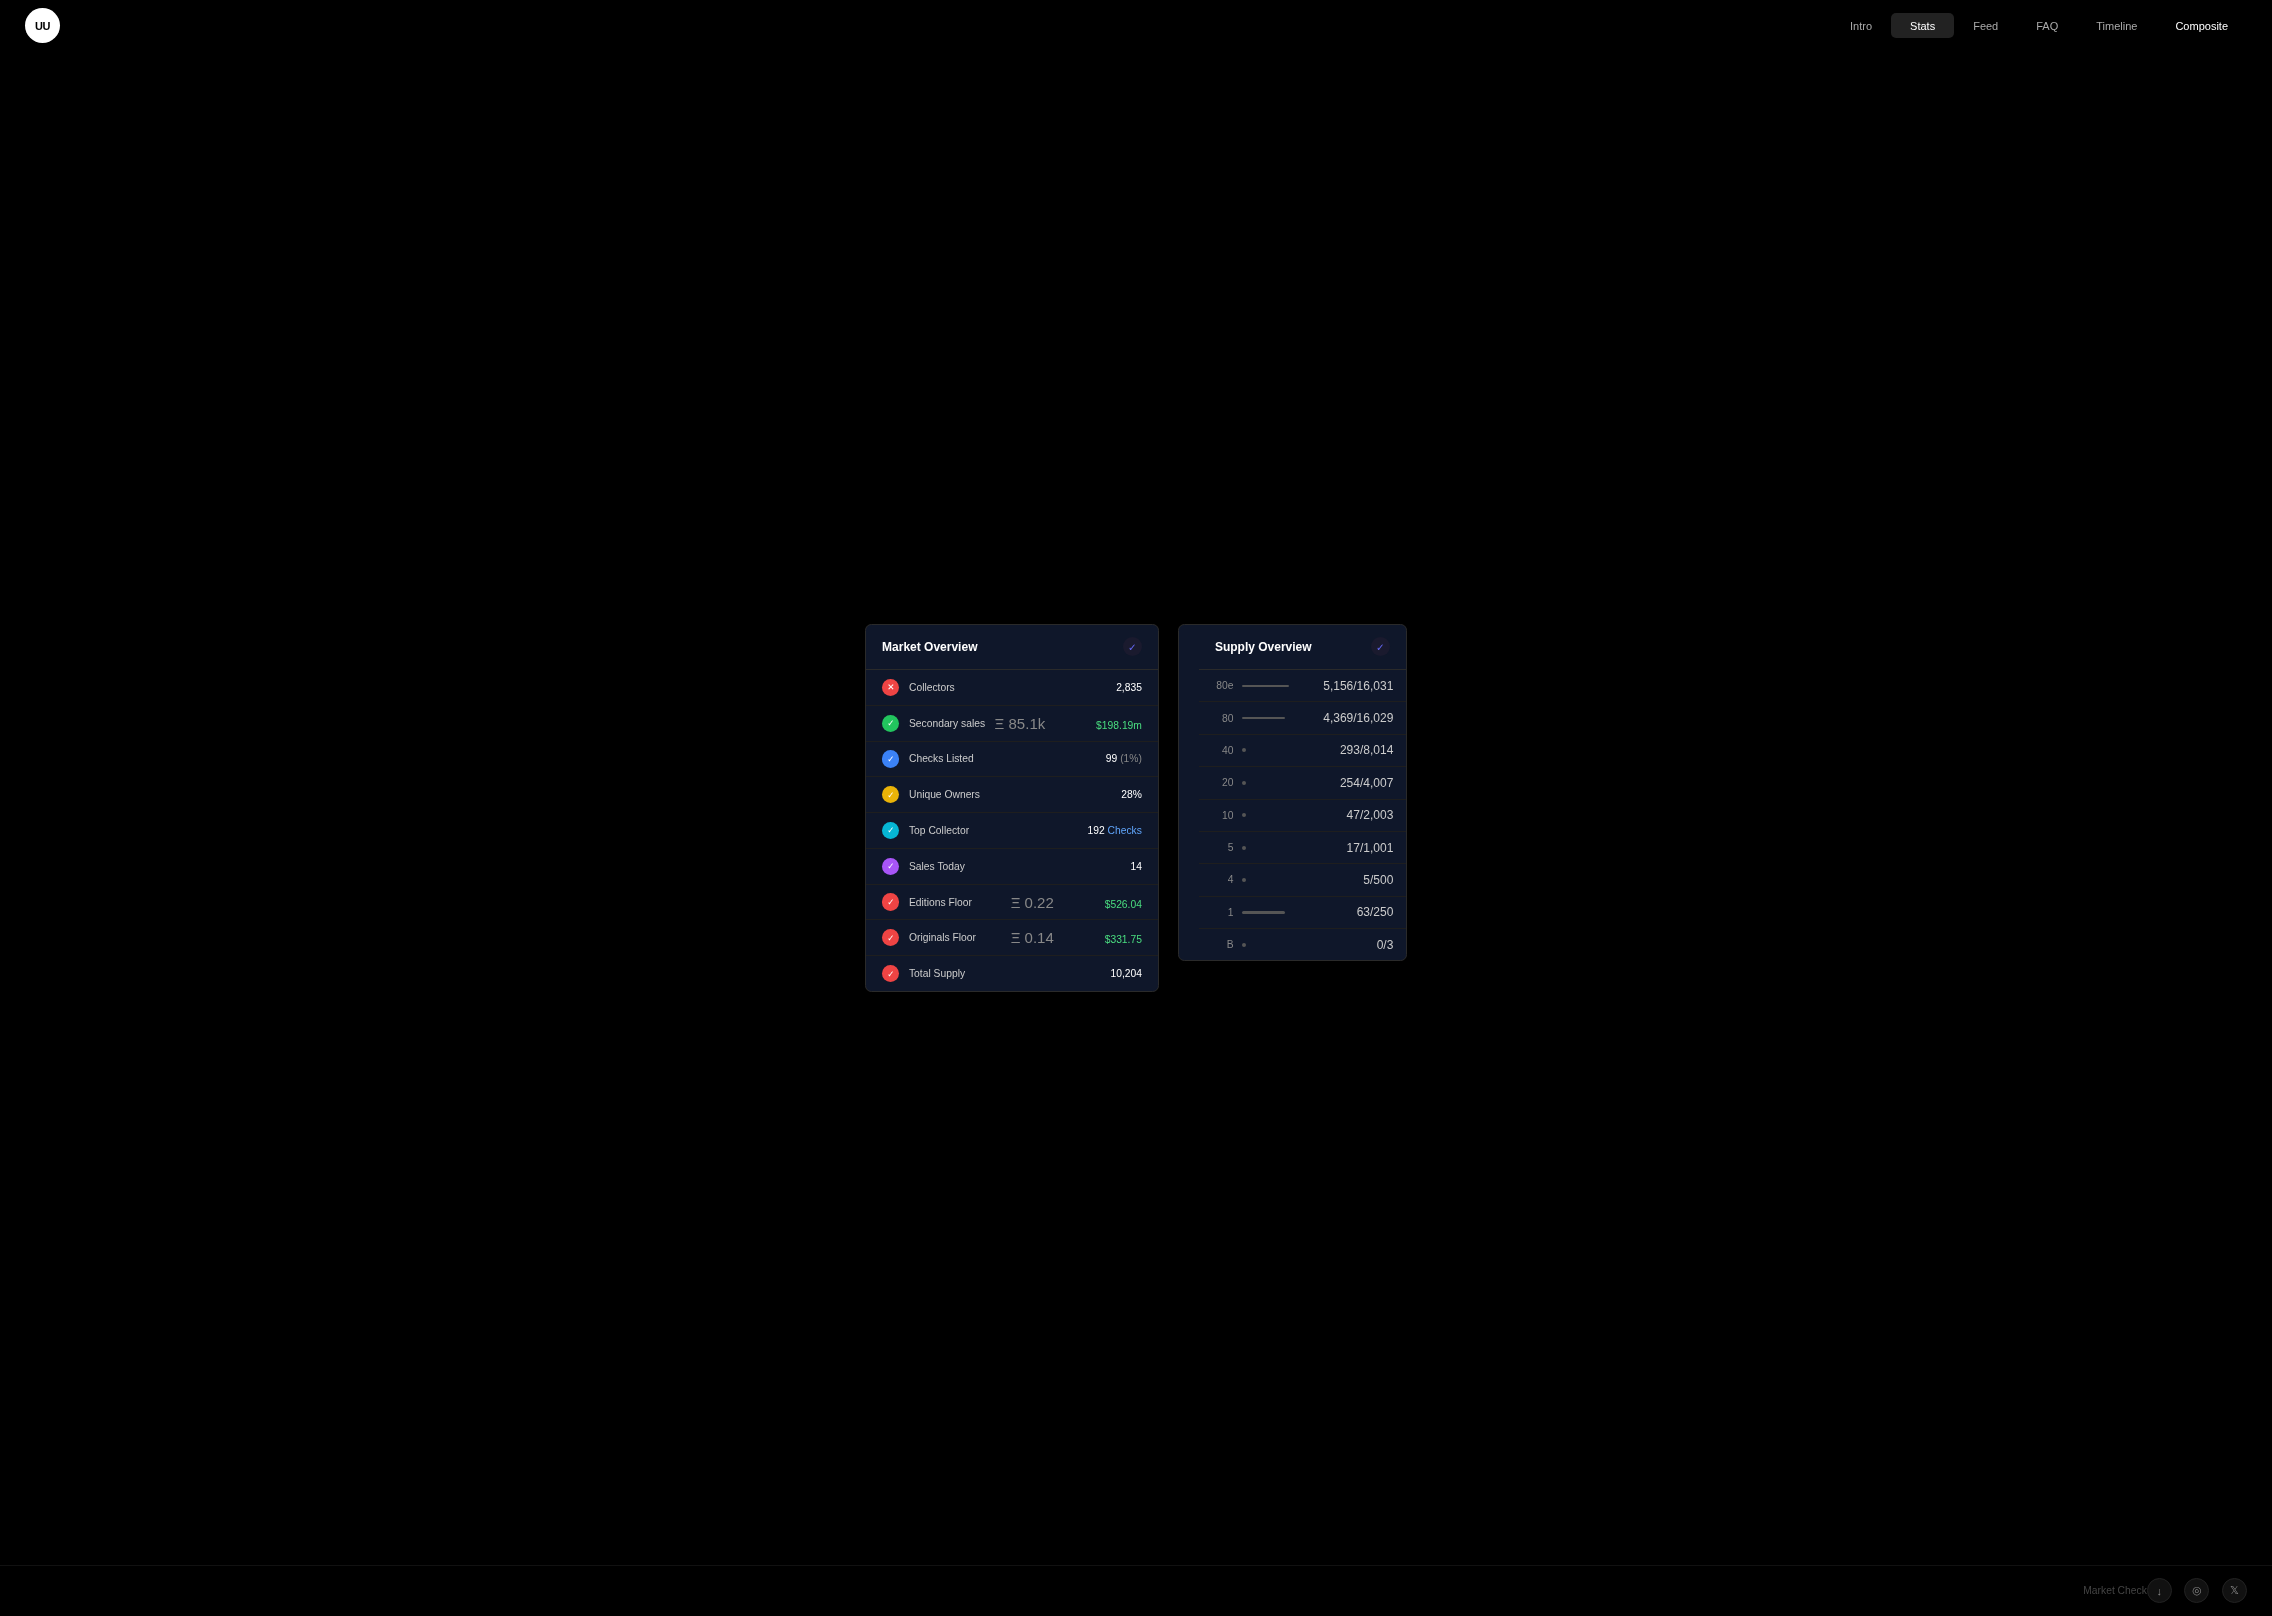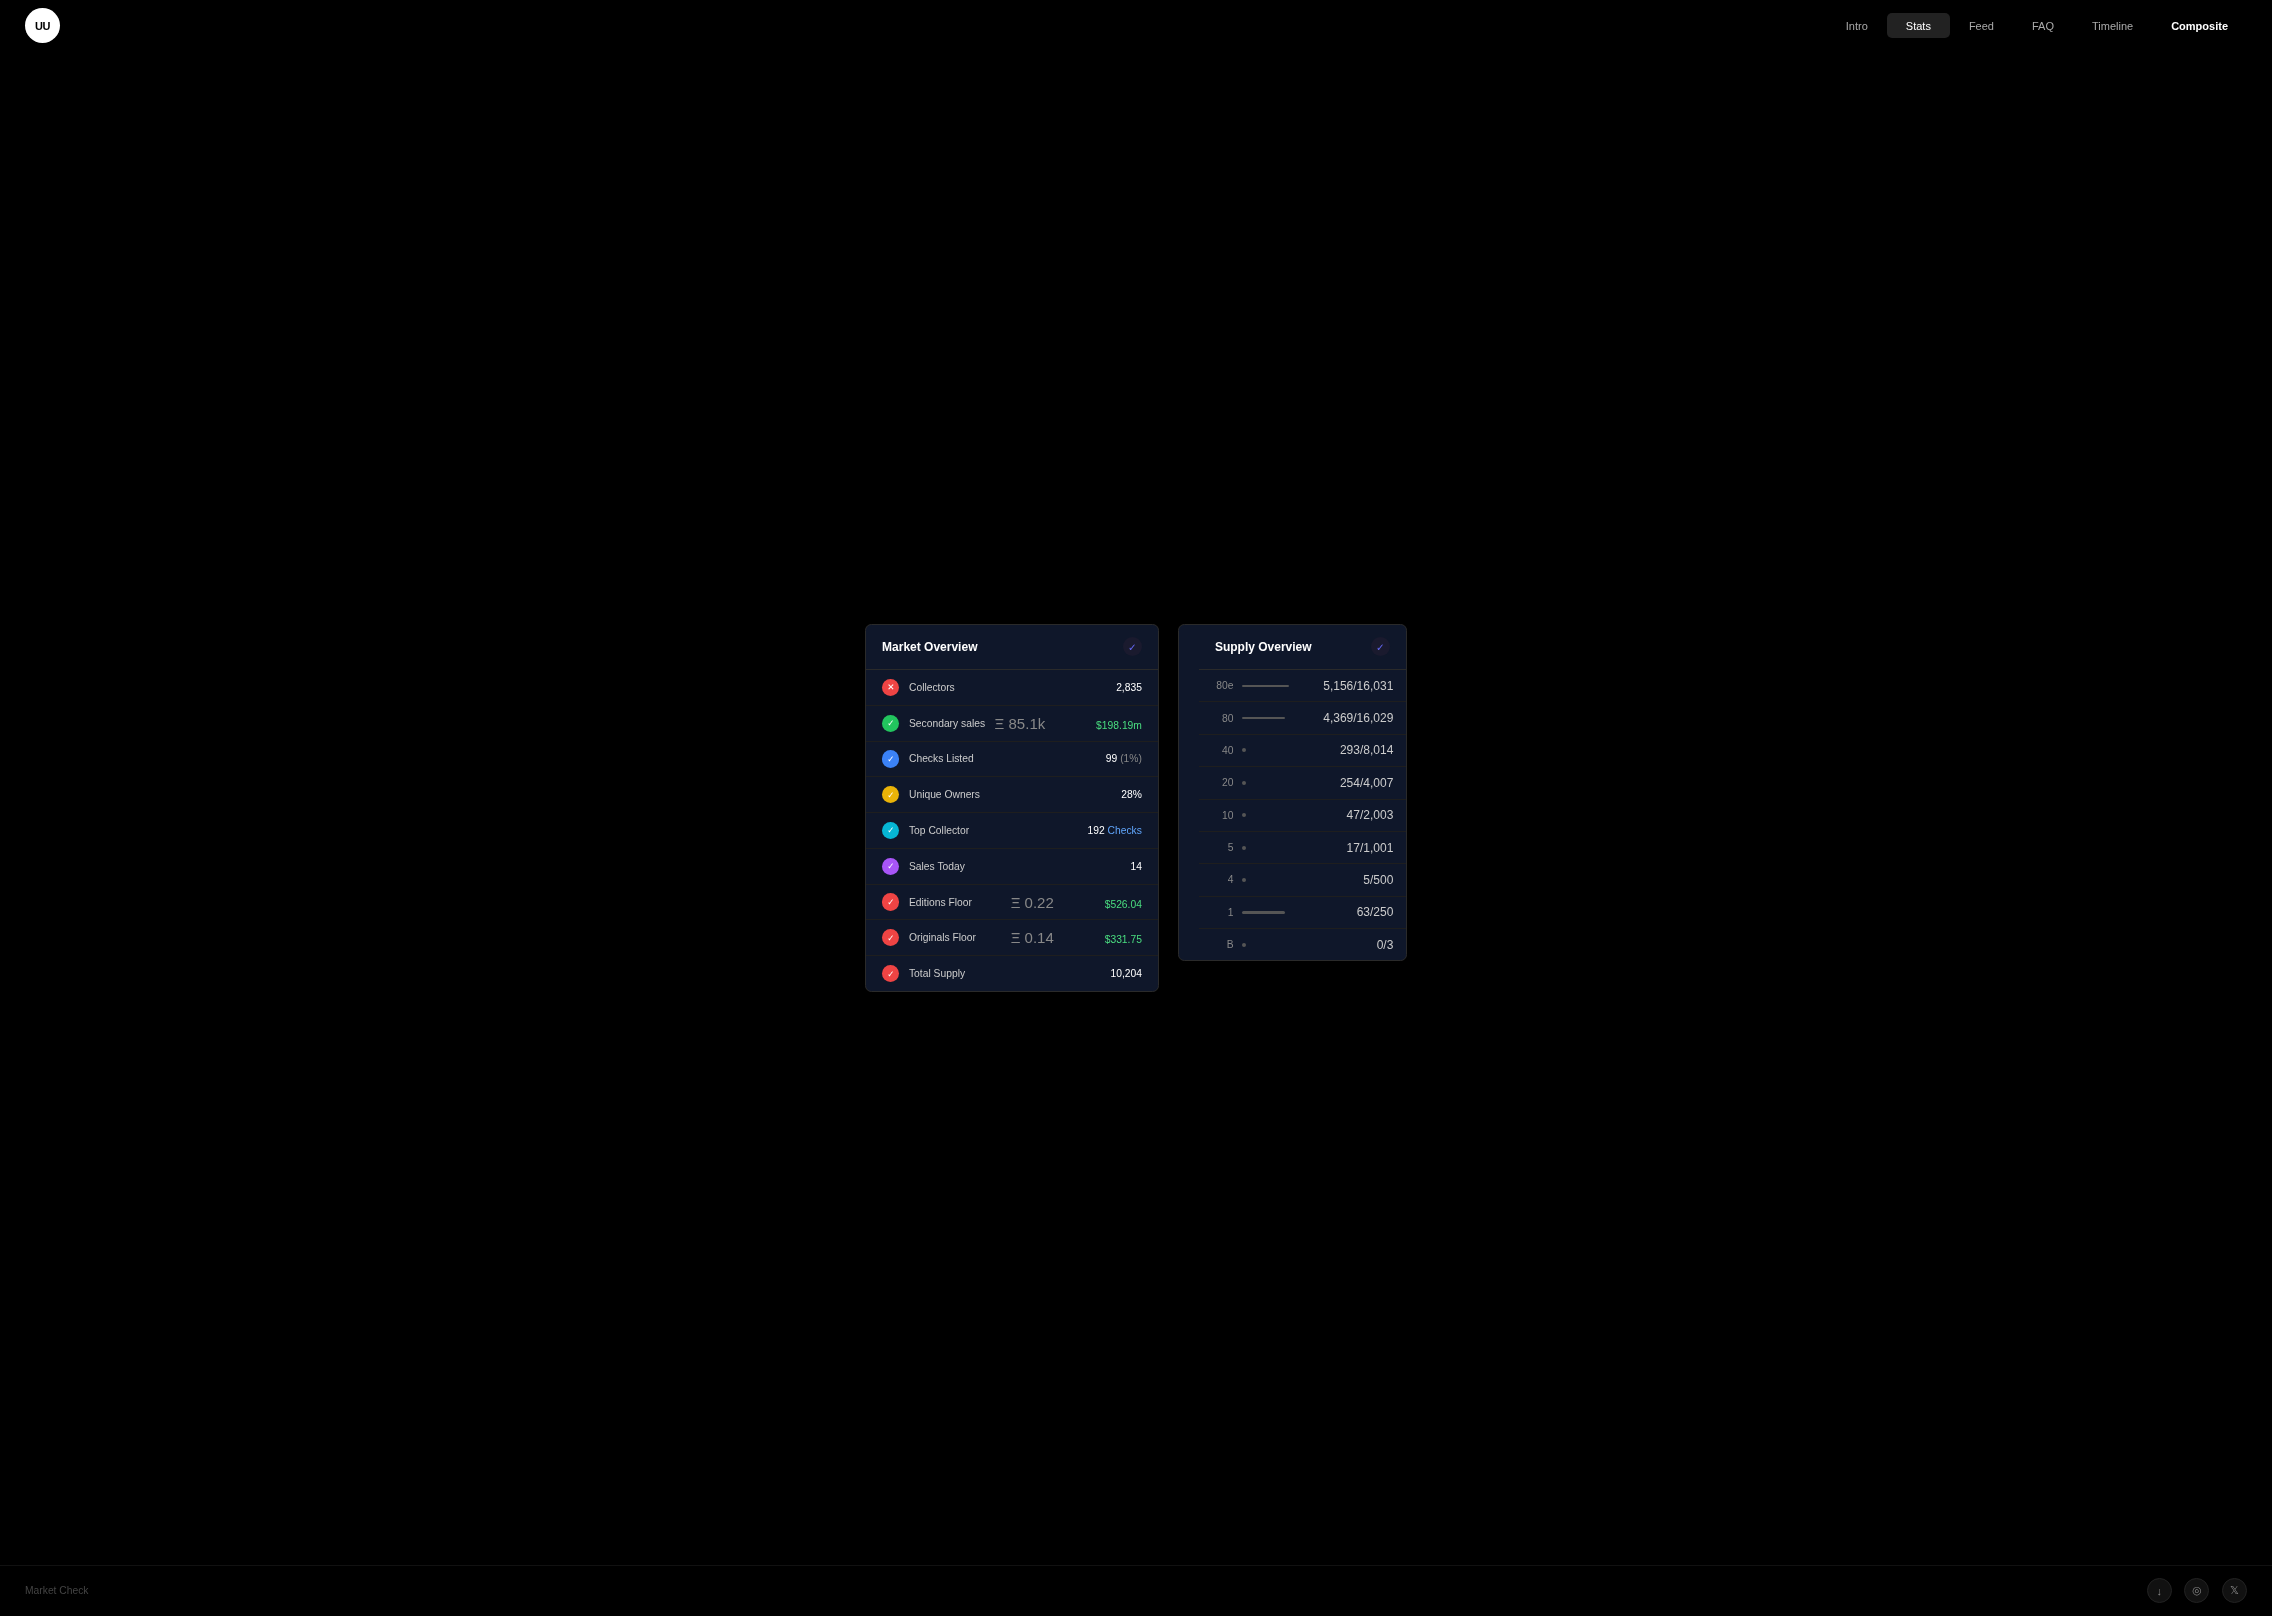--- a/index.html
+++ b/index.html
@@ -47,21 +47,21 @@
       border-radius: 3.2px;
     }
     .nav-link.active {
       background: #222;
       color: #fff;
       border-radius: 5px;
       text-align: right;
     }
     .nav-link.bold {
       color: #fff;
-      font-weight: 700;
+      font-weight: 400;
     }
 
     
     .main {
       flex: 1;
       display: flex;
       align-items: center;
       justify-content: center;
       padding: 47px 16px;
     }
@@ -190,21 +190,21 @@
       font-size: 12px;
       color: #ccc;
       text-align: right;
       min-width: 71px;
     }
 
     
     footer {
       display: flex;
       align-items: center;
-      justify-content: space-between;
+      justify-content: flex-end;
       padding: 12.6px 25px;
       border-top: 0.8px solid #111;
     }
     .footer-brand {
       font-size: 10.3px;
       color: #444;
     }
     .footer-icons {
       display: flex;
       gap: 12.6px;

